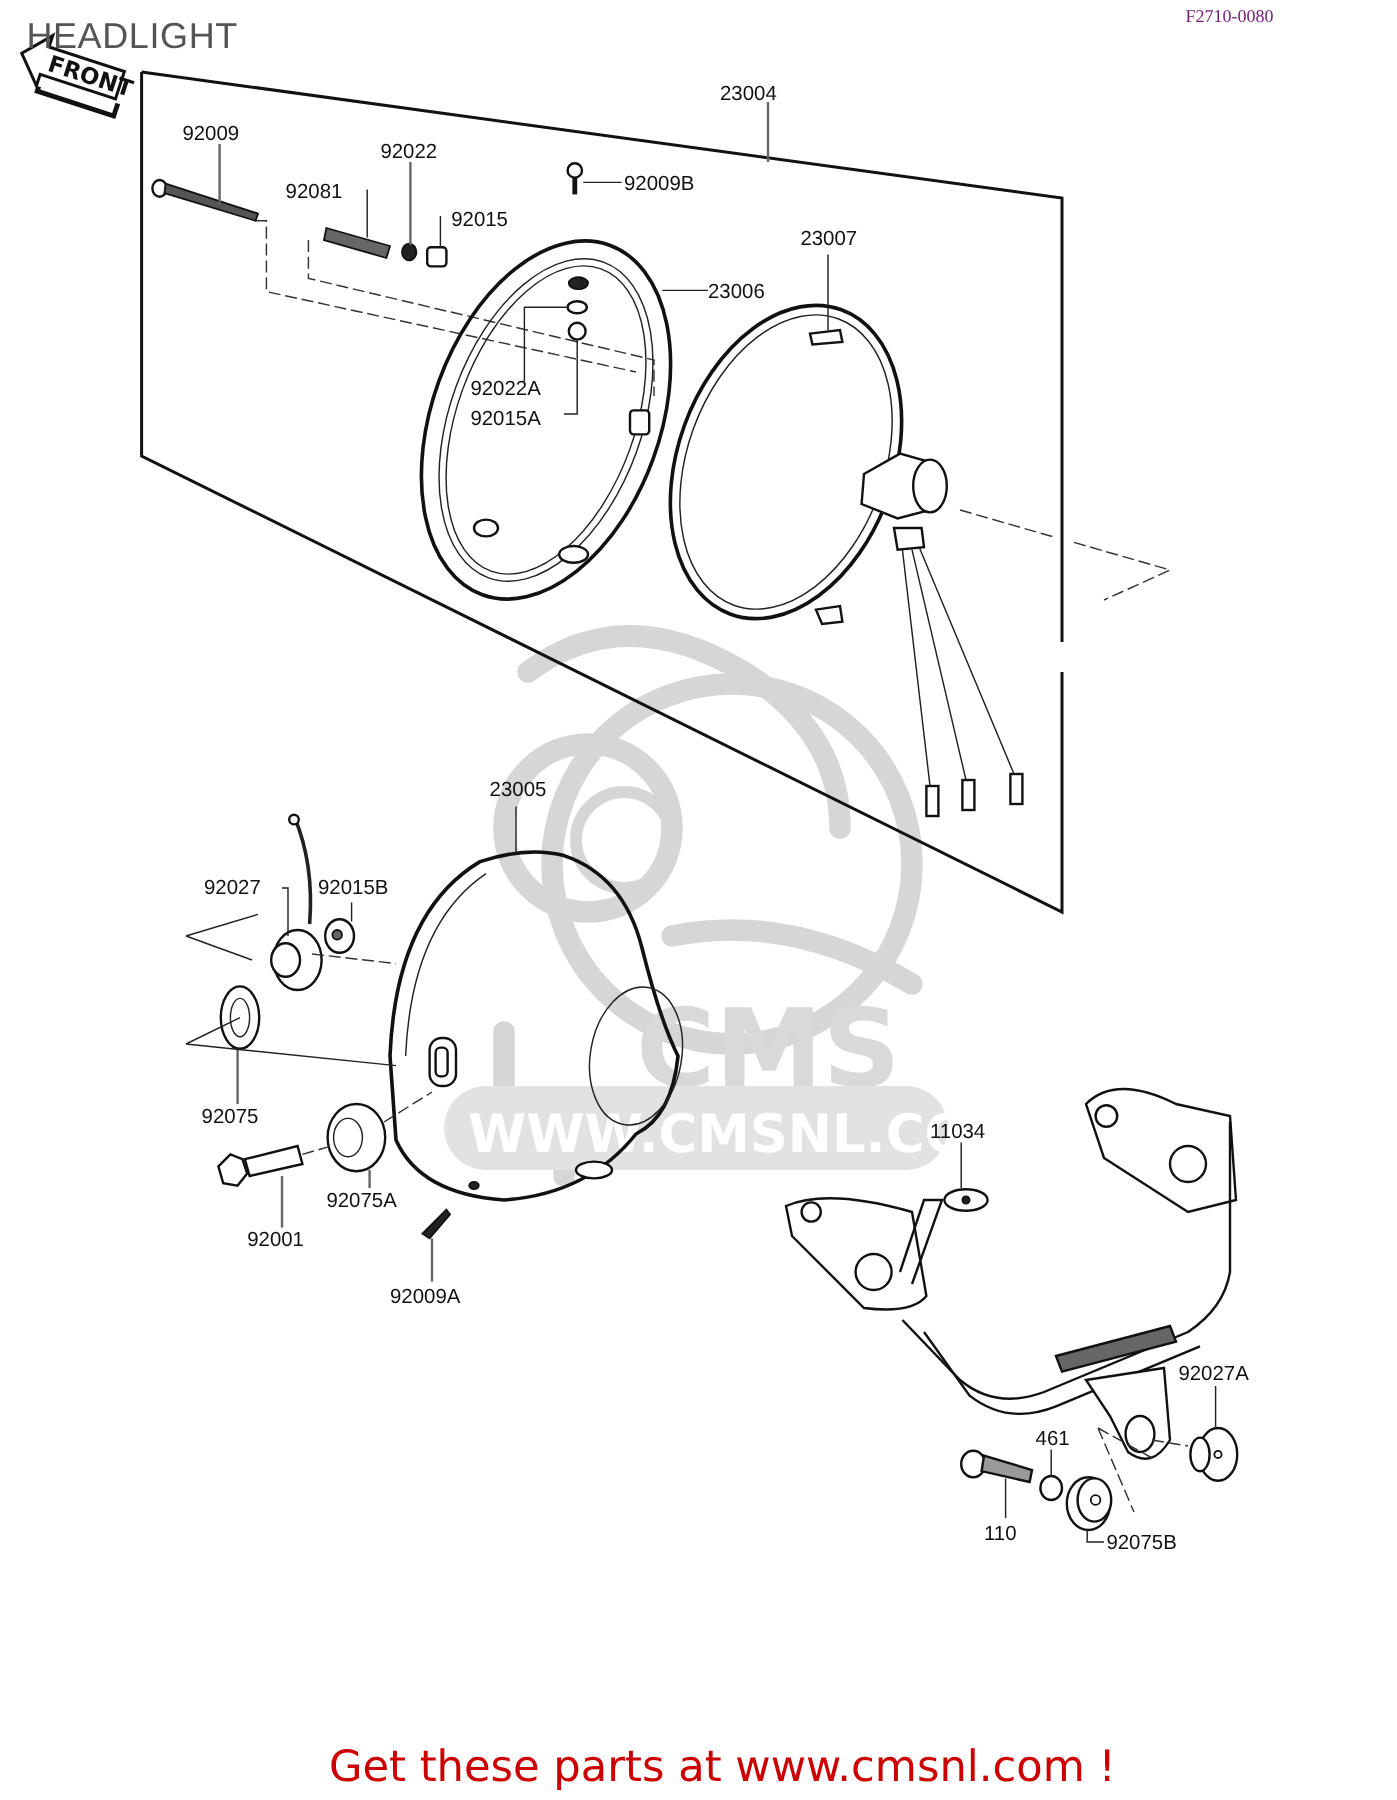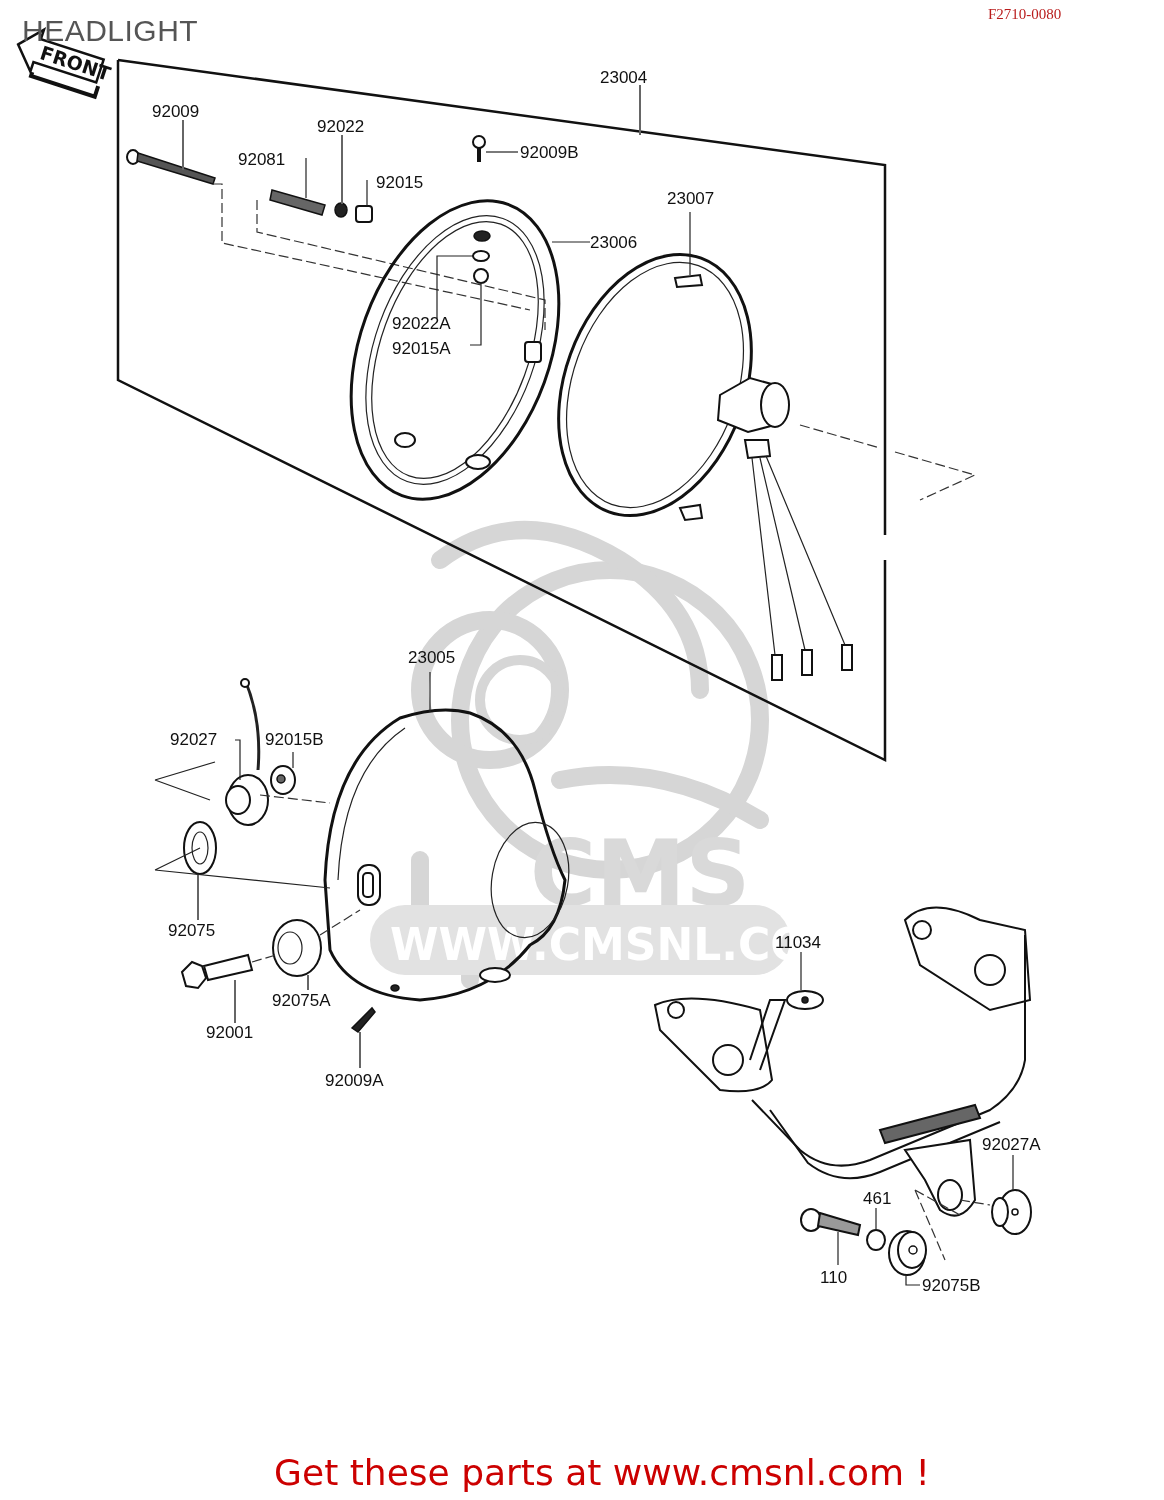--- a/index.html
+++ b/index.html
@@ -1,18 +1,18 @@
 <!DOCTYPE html>
 <html><head>
 <meta charset="utf-8">
 <style>
   html, body { margin: 0; padding: 0; background: #ffffff; }
   body { width: 1164px; height: 1500px; position: relative; overflow: hidden; font-family: "Liberation Sans", sans-serif; }
   .page-title { position: absolute; left: 22px; top: 14px; font-size: 30px; color: #555555; letter-spacing: 0.5px; z-index: 5; font-family: "Liberation Sans", sans-serif; }
-  .fig-code { position: absolute; left: 988px; top: 6px; font-size: 15px; color: #b91c1c; font-family: "Liberation Serif", serif; }
+  .fig-code { position: absolute; left: 988px; top: 6px; font-size: 15px; color: #701a75; font-family: "Liberation Serif", serif; }
   .footer-link { position: absolute; left: 0; width: 1164px; top: 1452px; text-align: center; font-size: 36px; color: #cc0000; font-family: "DejaVu Sans", sans-serif; text-decoration: none; margin-left: 20px; }
   svg.diagram { position: absolute; left: 0; top: 0; }
   .lbl { font-family: "Liberation Sans", sans-serif; font-size: 17px; fill: #111; }
   .wm { fill: none; stroke: #d6d6d6; stroke-width: 18; stroke-linecap: round; stroke-linejoin: round; }
   .wmtext { font-family: "DejaVu Sans", sans-serif; font-weight: bold; fill: #d9d9d9; }
   .ln { stroke: #111; fill: none; stroke-width: 2; }
   .thin { stroke: #222; fill: none; stroke-width: 1.2; }
   .dash { stroke: #333; fill: none; stroke-width: 1.2; stroke-dasharray: 10 4; }
   .part { stroke: #111; fill: #fff; stroke-width: 2; }
   .dk { stroke: #111; fill: #222; stroke-width: 1.5; }

